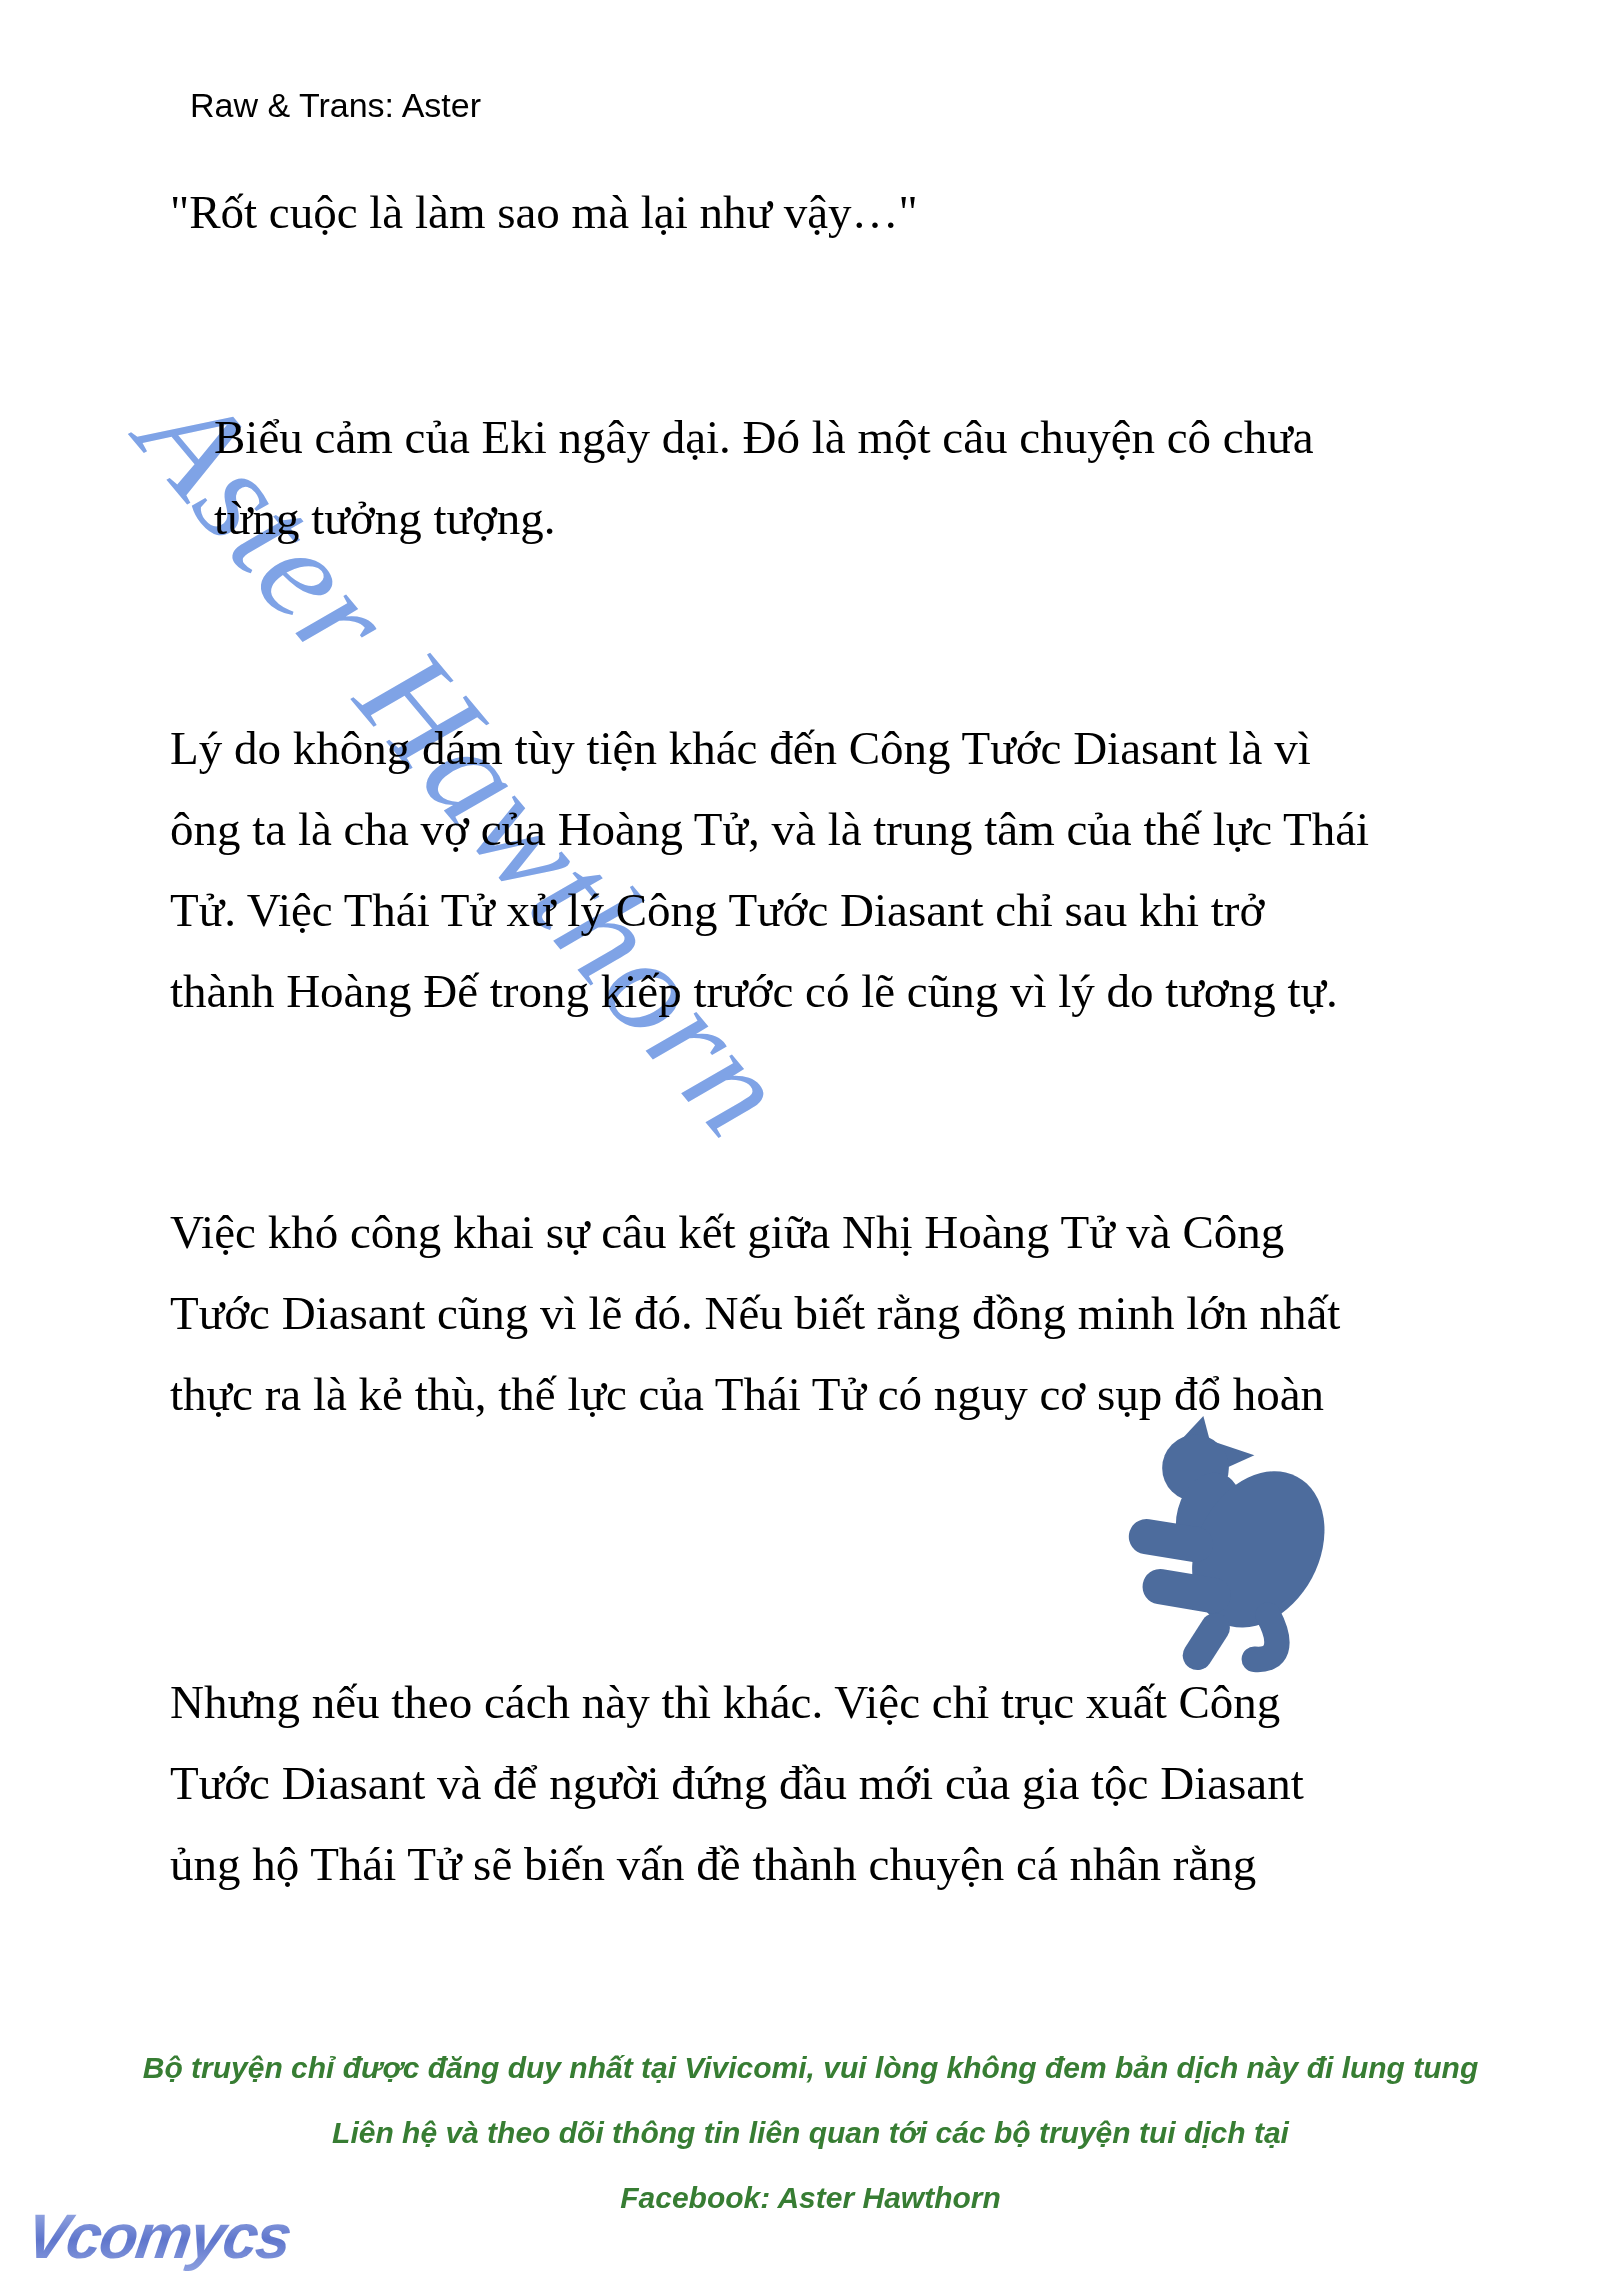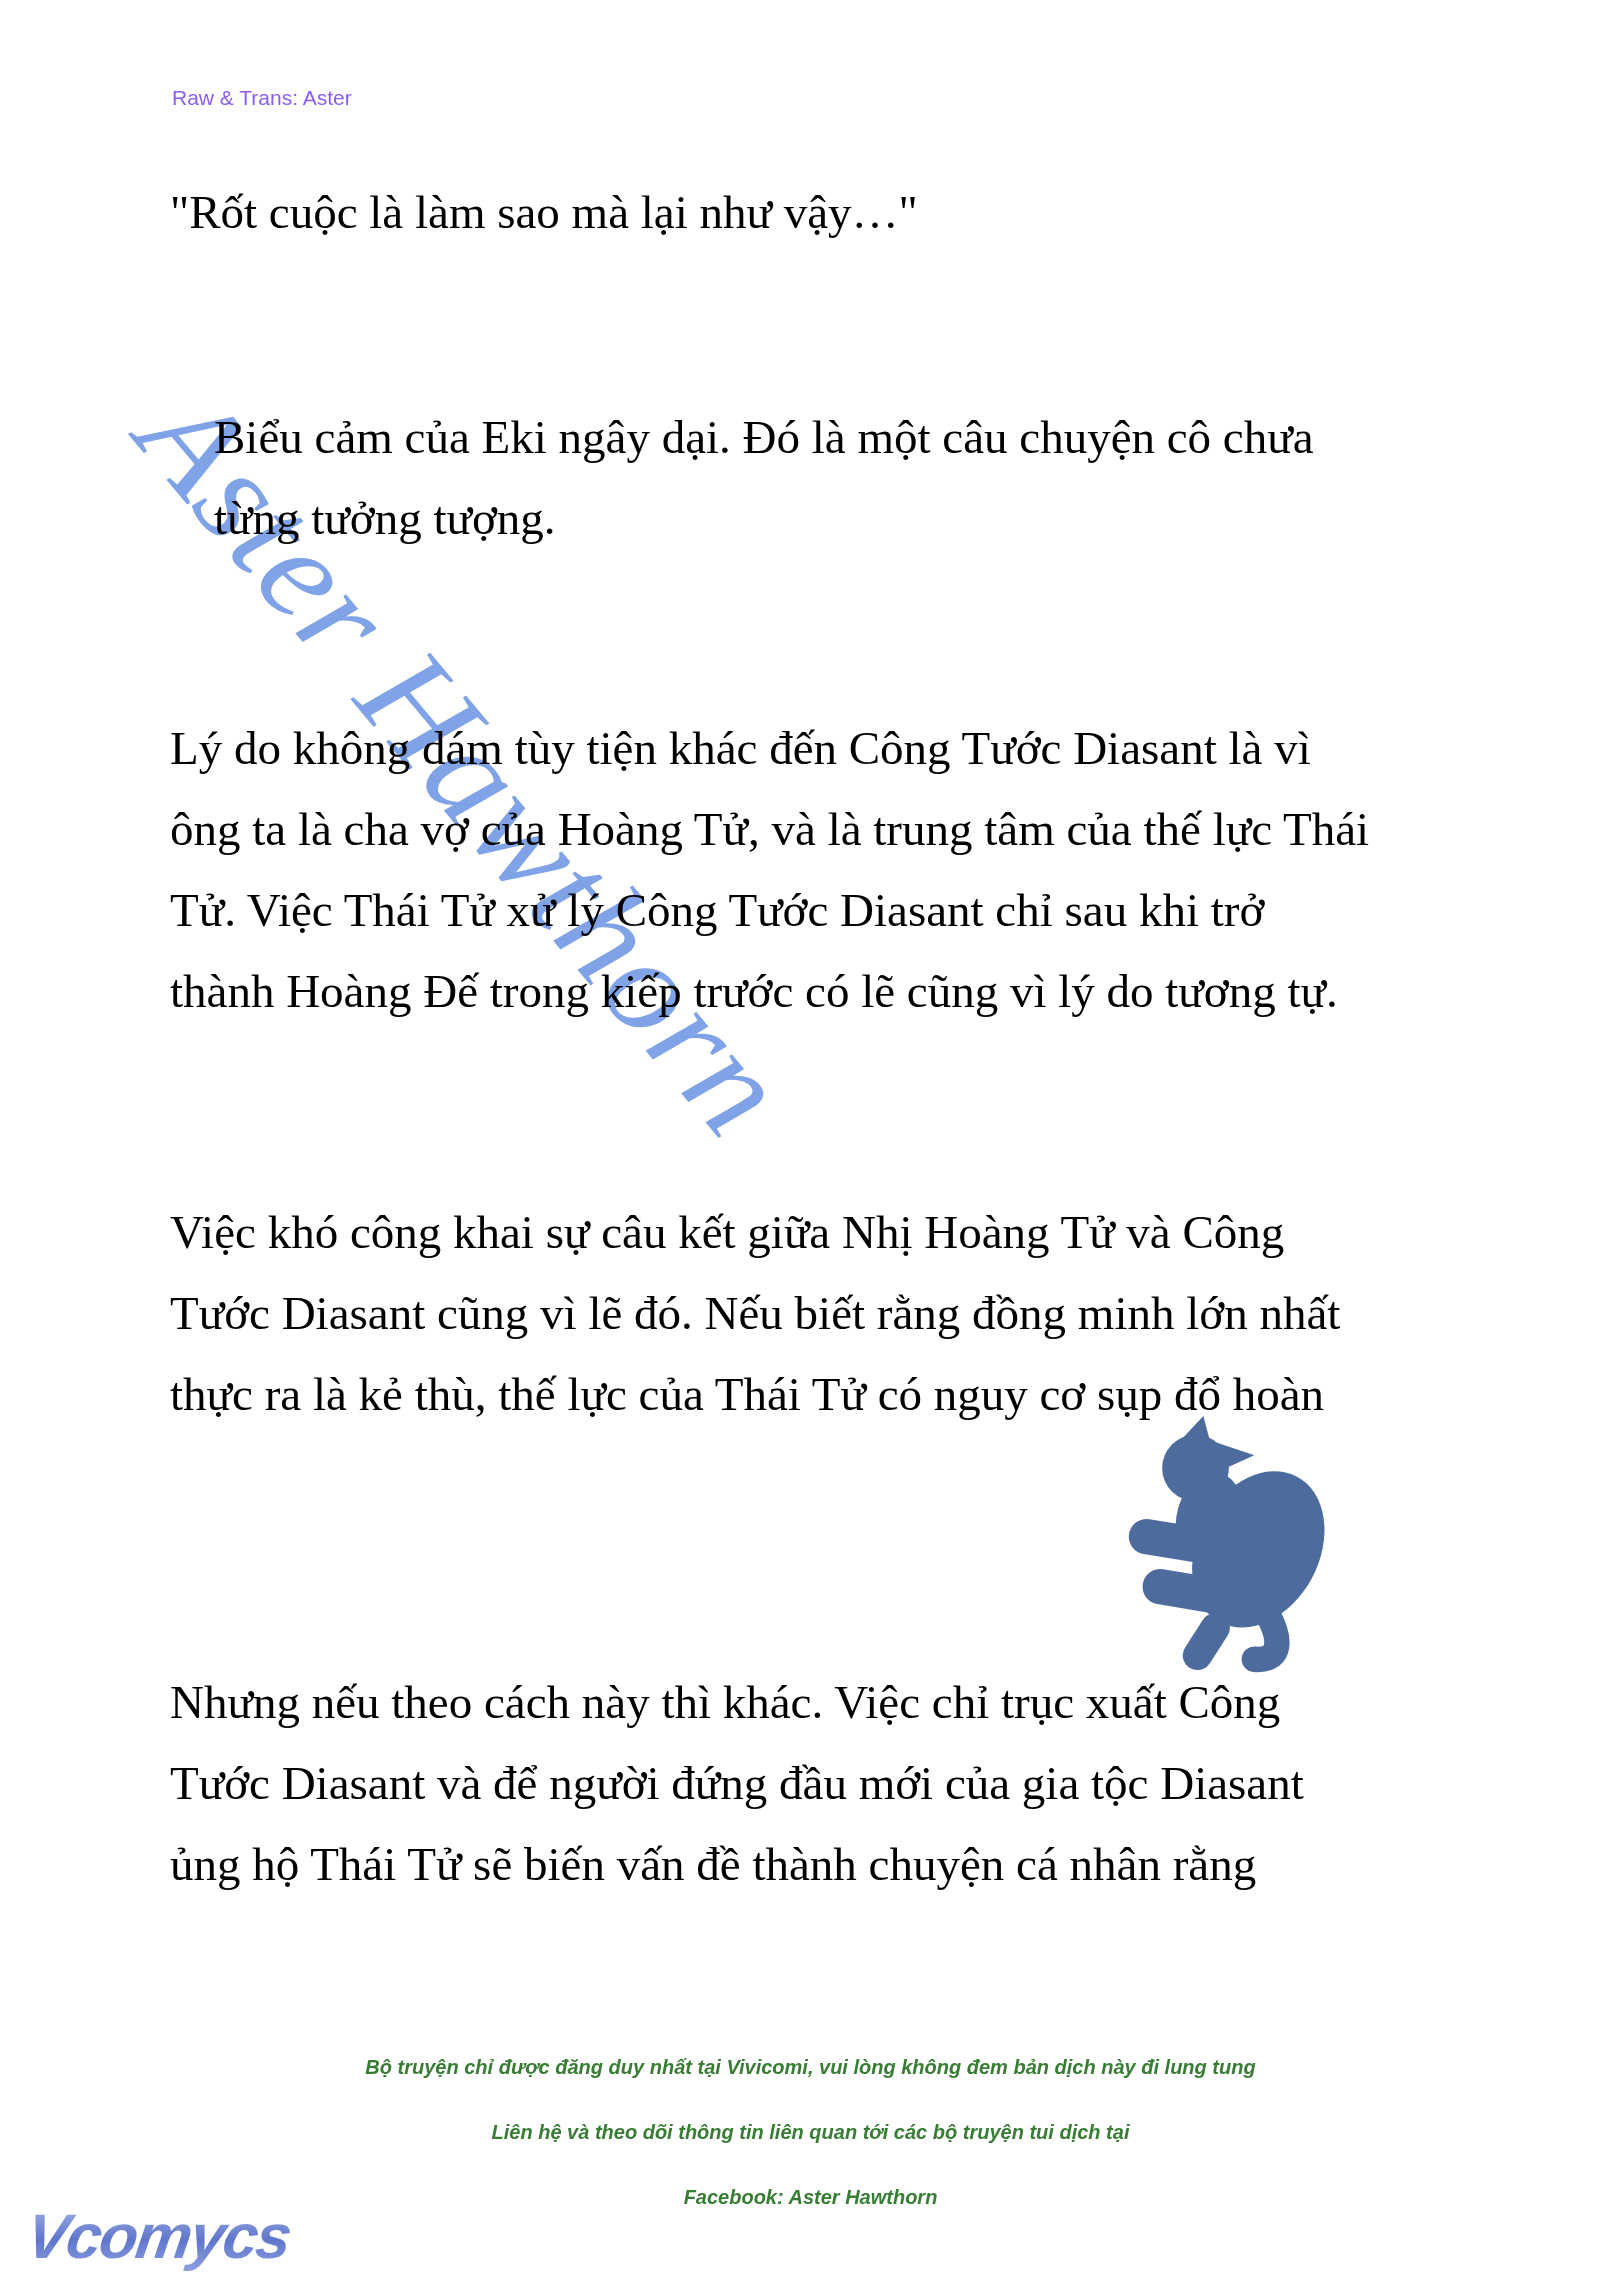--- a/index.html
+++ b/index.html
@@ -10,25 +10,25 @@
   .page {
     position: relative;
     width: 1621px;
     height: 2293px;
     background: #ffffff;
     overflow: hidden;
     font-family: "Liberation Serif", serif;
   }
   .credit {
     position: absolute;
-    left: 172px;
+    left: 190px;
     top: 86px;
     font-family: "Liberation Sans", sans-serif;
-    font-size: 21px;
-    color: #8b5cf6;
+    font-size: 34px;
+    color: #000000;
     z-index: 3;
   }
   .watermark {
     position: absolute;
     left: 230px;
     top: 358px;
     font-family: "Liberation Serif", serif;
     font-style: italic;
     font-size: 139px;
     color: #7fa3e6;
@@ -65,21 +65,21 @@
   .footer {
     position: absolute;
     left: 0;
     top: 2035px;
     width: 100%;
     text-align: center;
     z-index: 2;
     font-family: "Liberation Sans", sans-serif;
     font-style: italic;
     font-weight: bold;
-    font-size: 20px;
+    font-size: 30px;
     color: #377d33;
   }
   .footer .fline {
     line-height: 65px;
     white-space: nowrap;
   }
   .logo {
     position: absolute;
     left: 27.4px;
     top: 2200px;

